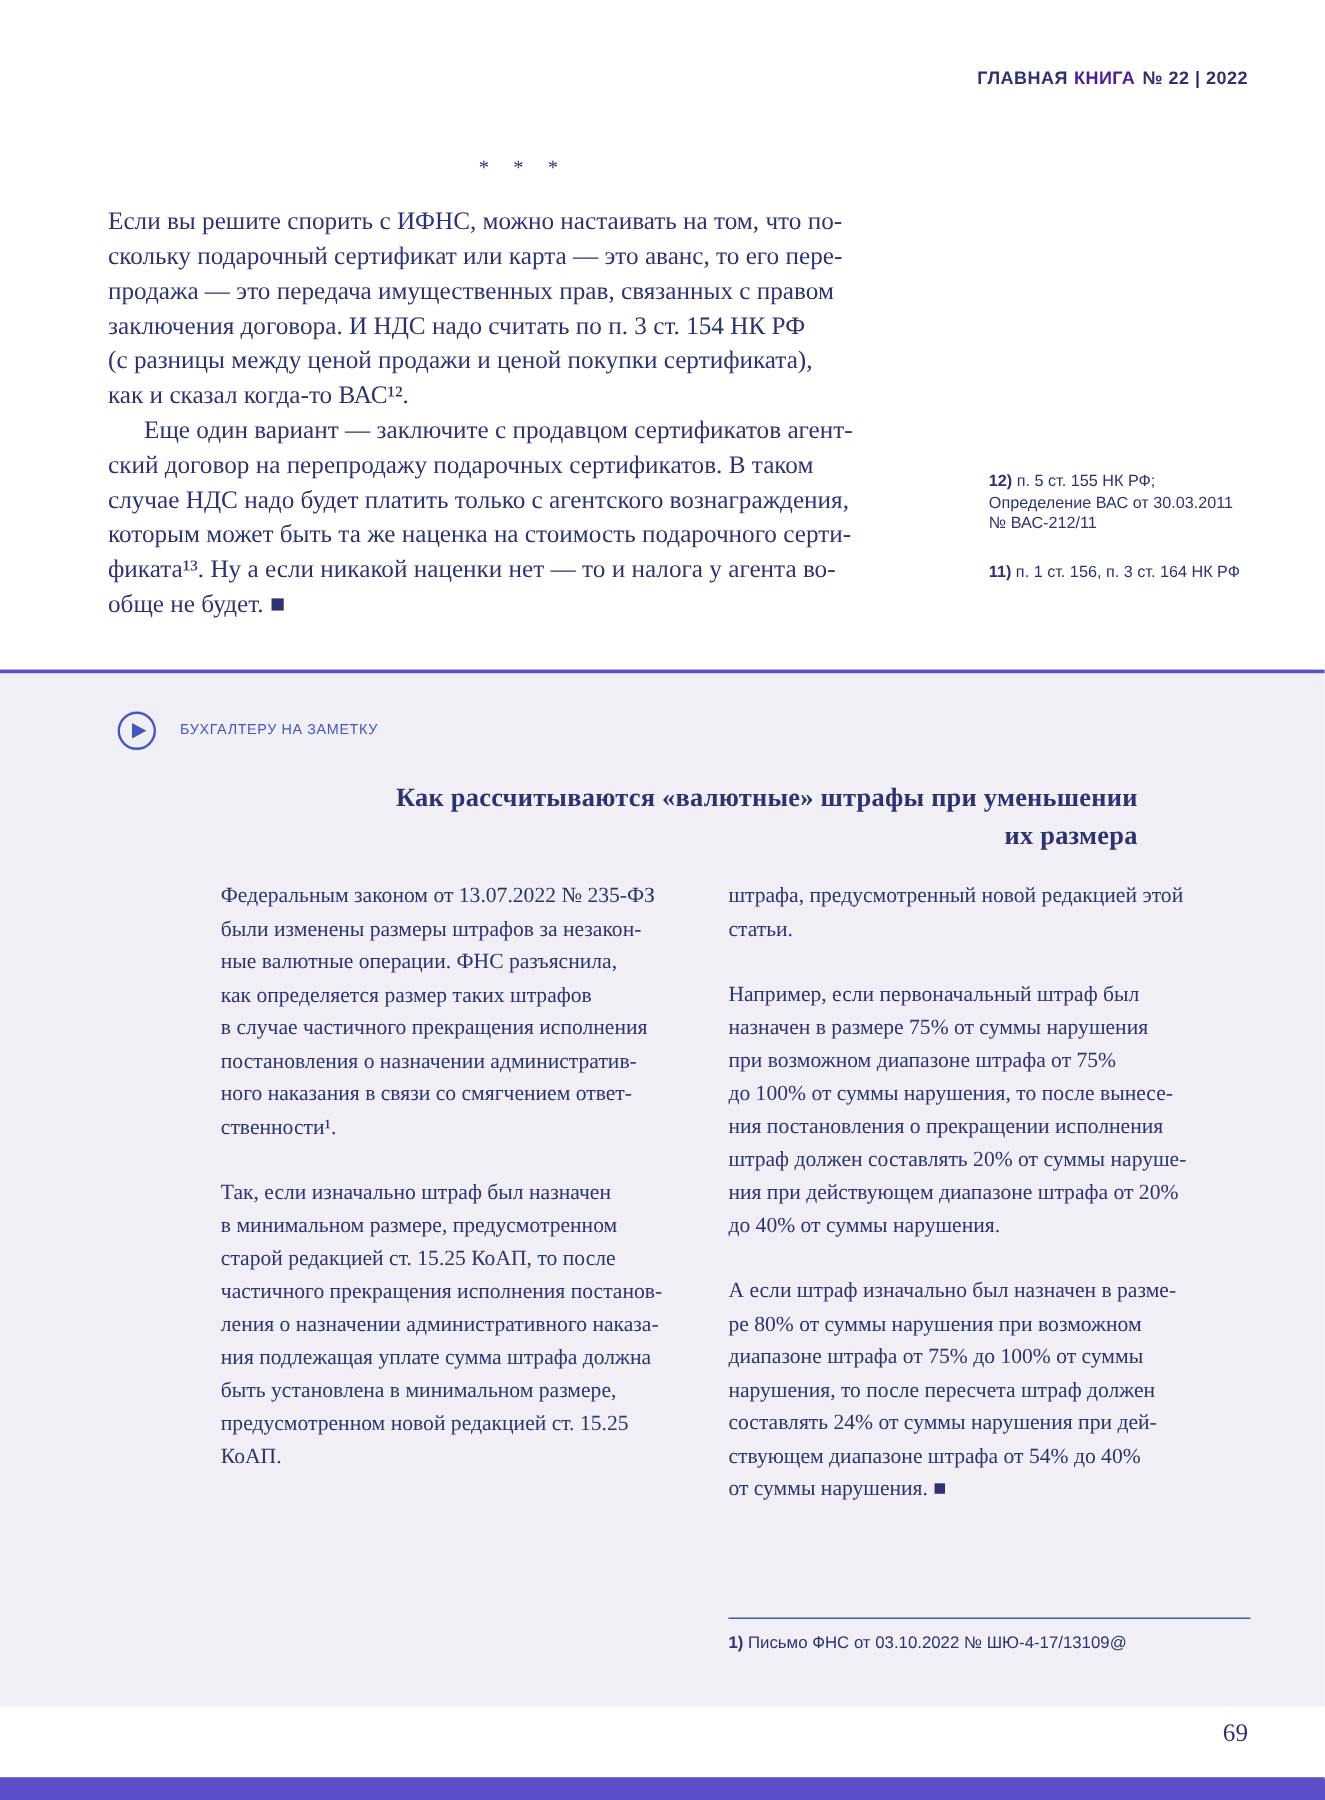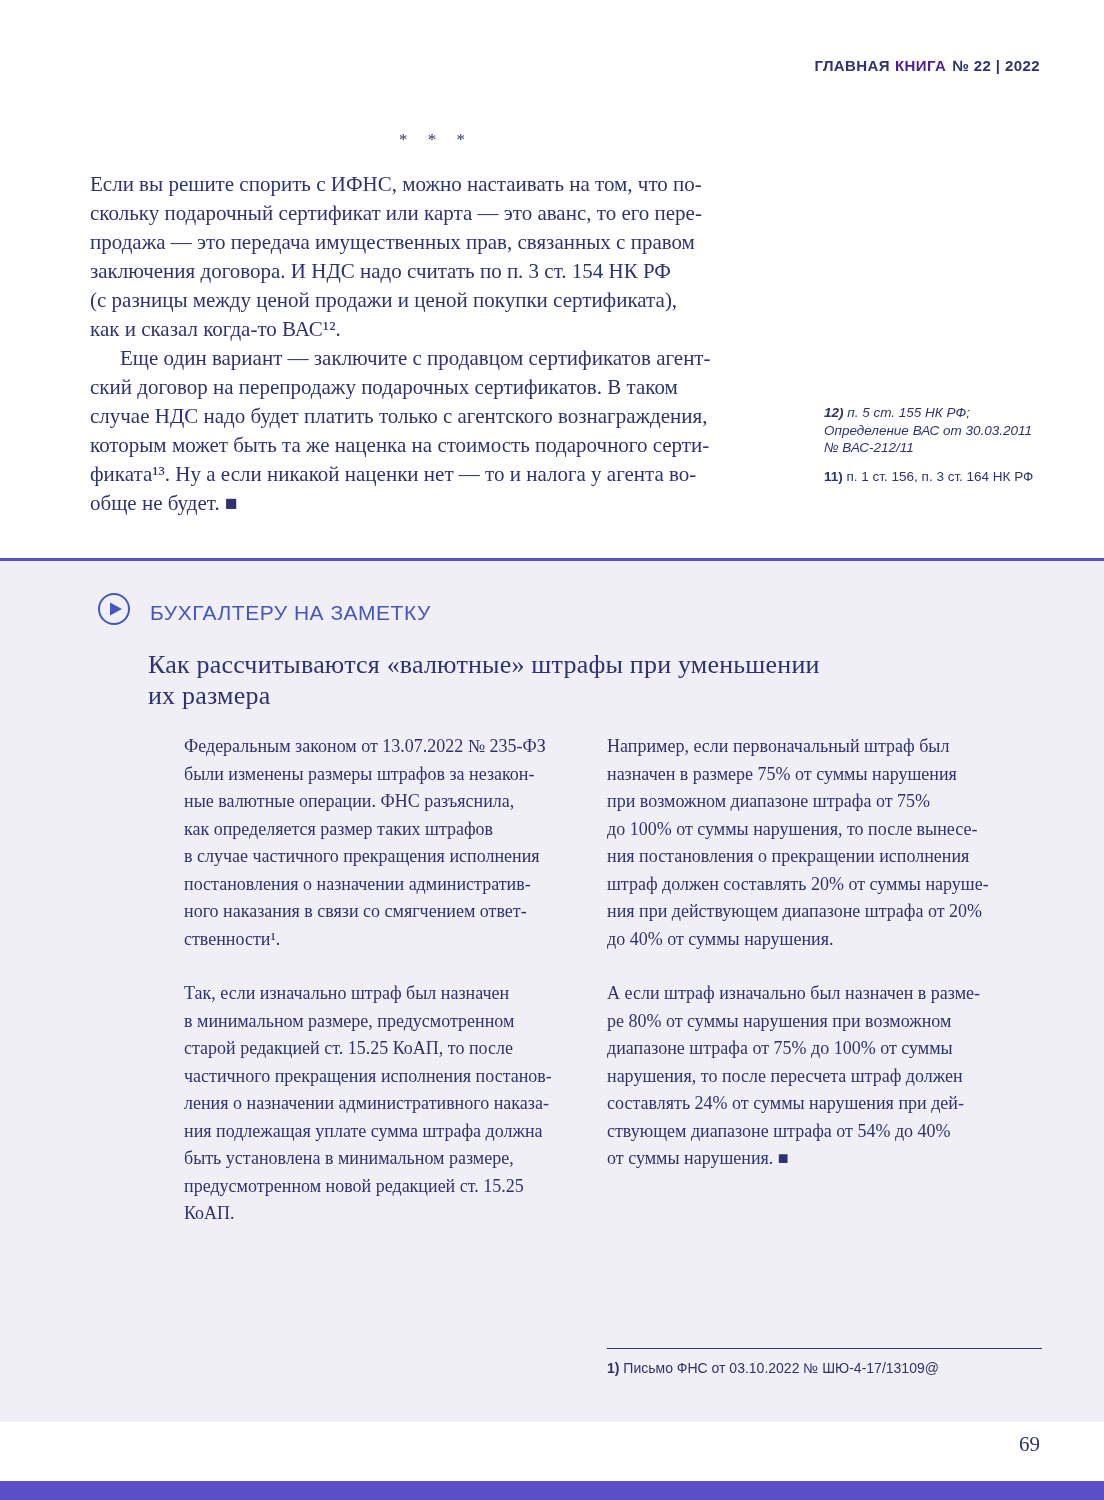--- a/index.html
+++ b/index.html
@@ -52,21 +52,21 @@
   .para.indent{text-indent:30px;}
   
   .mnote{
     position:absolute;
     left:824px; width:222px;
     font-family:"Liberation Sans", sans-serif;
     font-size:13.5px;
     line-height:17.5px;
     color:var(--navy);
   }
-  .mnote-12{top:404px;font-style:italic;}
+  .mnote-12{top:392px;}
   .mnote-13{top:468px;}
   .lbl{font-weight:bold;}
   .txt{white-space:pre-line;}
   
   .note-section{
     position:absolute;
     left:0; top:558px;
     width:1104px; height:864px;
     background:var(--bg);
     border-top:3px solid var(--purple);
@@ -74,33 +74,34 @@
   }
   .play-icon{
     position:absolute;
     left:97px; top:31px;
     width:34px; height:34px;
   }
   .section-label{
     position:absolute;
     left:150px; top:40px;
     font-family:"Liberation Sans", sans-serif;
-    font-size:21px;
+    font-size:12px;
     letter-spacing:0.5px;
     color:var(--blue);
   }
   .note-title{
     position:absolute;
     left:148px; top:88px; width:800px;
-    font-weight:normal;
-    font-size:26px;
+    font-weight:bold;
+    font-size:22px;
     line-height:31px;
     letter-spacing:0.2px;
     white-space:pre-line;
     color:var(--navy);
+    text-align:right;
   }
   .col{
     position:absolute;
     top:172px;
     font-size:18px;
     line-height:27.5px;
     color:var(--navy);
   }
   .col-left{left:148px; width:430px;margin-left:36px;}
   .col-right{left:607px; width:440px;}
@@ -196,20 +197,22 @@
 старой редакцией ст. 15.25 КоАП, то после
 частичного прекращения исполнения постанов-
 ления о назначении административного наказа-
 ния подлежащая уплате сумма штрафа должна
 быть установлена в минимальном размере,
 предусмотренном новой редакцией ст. 15.25
 КоАП.</div>
     </div>
 
     <div class="col col-right">
+      <div class="npara">штрафа, предусмотренный новой редакцией этой
+статьи.</div>
       <div class="npara">Например, если первоначальный штраф был
 назначен в размере 75% от суммы нарушения
 при возможном диапазоне штрафа от 75%
 до 100% от суммы нарушения, то после вынесе-
 ния постановления о прекращении исполнения
 штраф должен составлять 20% от суммы наруше-
 ния при действующем диапазоне штрафа от 20%
 до 40% от суммы нарушения.</div>
       <div class="npara">А если штраф изначально был назначен в разме-
 ре 80% от суммы нарушения при возможном

